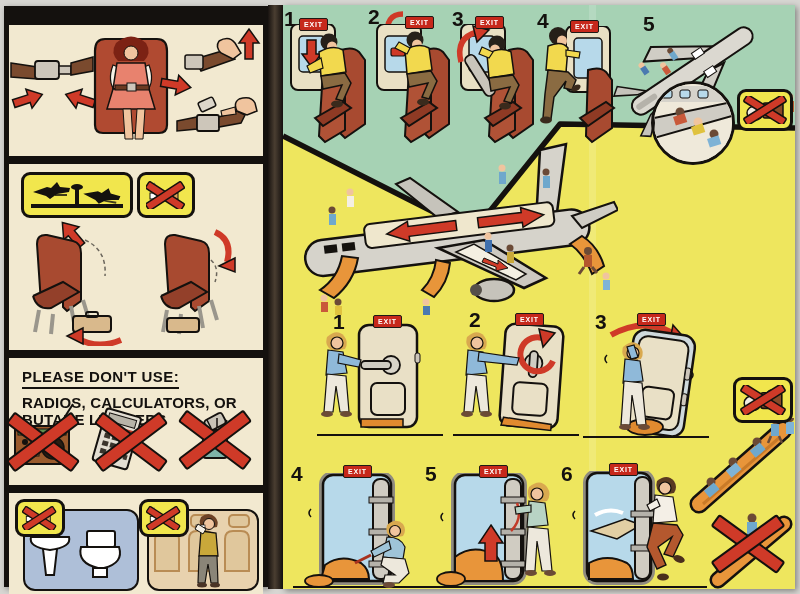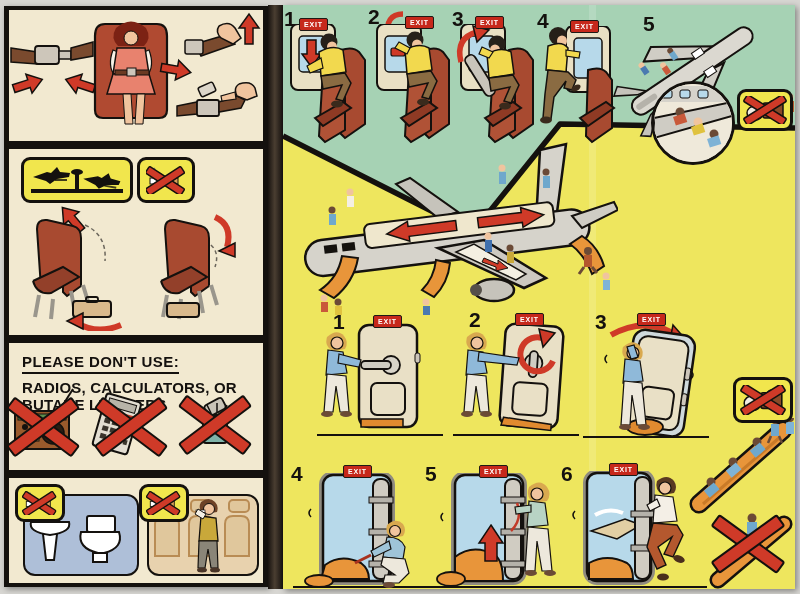--- a/index.html
+++ b/index.html
@@ -2,21 +2,21 @@
 <html><head>
 <meta charset="utf-8">
 <style>
   html,body{margin:0;padding:0;background:#d7d6d2;}
   #canvas{position:relative;width:800px;height:594px;background:#d7d6d2;overflow:hidden;
           font-family:"Liberation Sans",sans-serif;}
   .abs{position:absolute;}
   svg{display:block;}
   
   .left-page{left:4px;top:6px;width:264px;height:581px;background:#14110e;box-shadow:2px 2px 6px rgba(0,0,0,.4);}
-  .panel{position:absolute;left:5px;width:254px;background:#f2e9d0;overflow:hidden;}
+  .panel{position:absolute;left:5px;width:254px;background:#f2e9d0;overflow:hidden;margin-top:15px;}
   .p1{top:4px;height:131px;}
   .p2{top:143px;height:186px;}
   .p3{top:337px;height:127px;}
   .p4{top:472px;height:105px;}
   .fold{left:268px;top:5px;width:15px;height:584px;
         background:linear-gradient(90deg,#181310,#4a3e31 45%,#171210);}
   
   .right-page{left:283px;top:5px;width:512px;height:584px;overflow:hidden;box-shadow:2px 2px 6px rgba(0,0,0,.4);}
   .crease{left:306px;top:0;width:7px;height:584px;background:rgba(255,255,255,.16);}
   .step-num{position:absolute;font-weight:700;font-size:21px;line-height:1;color:#14110e;}

